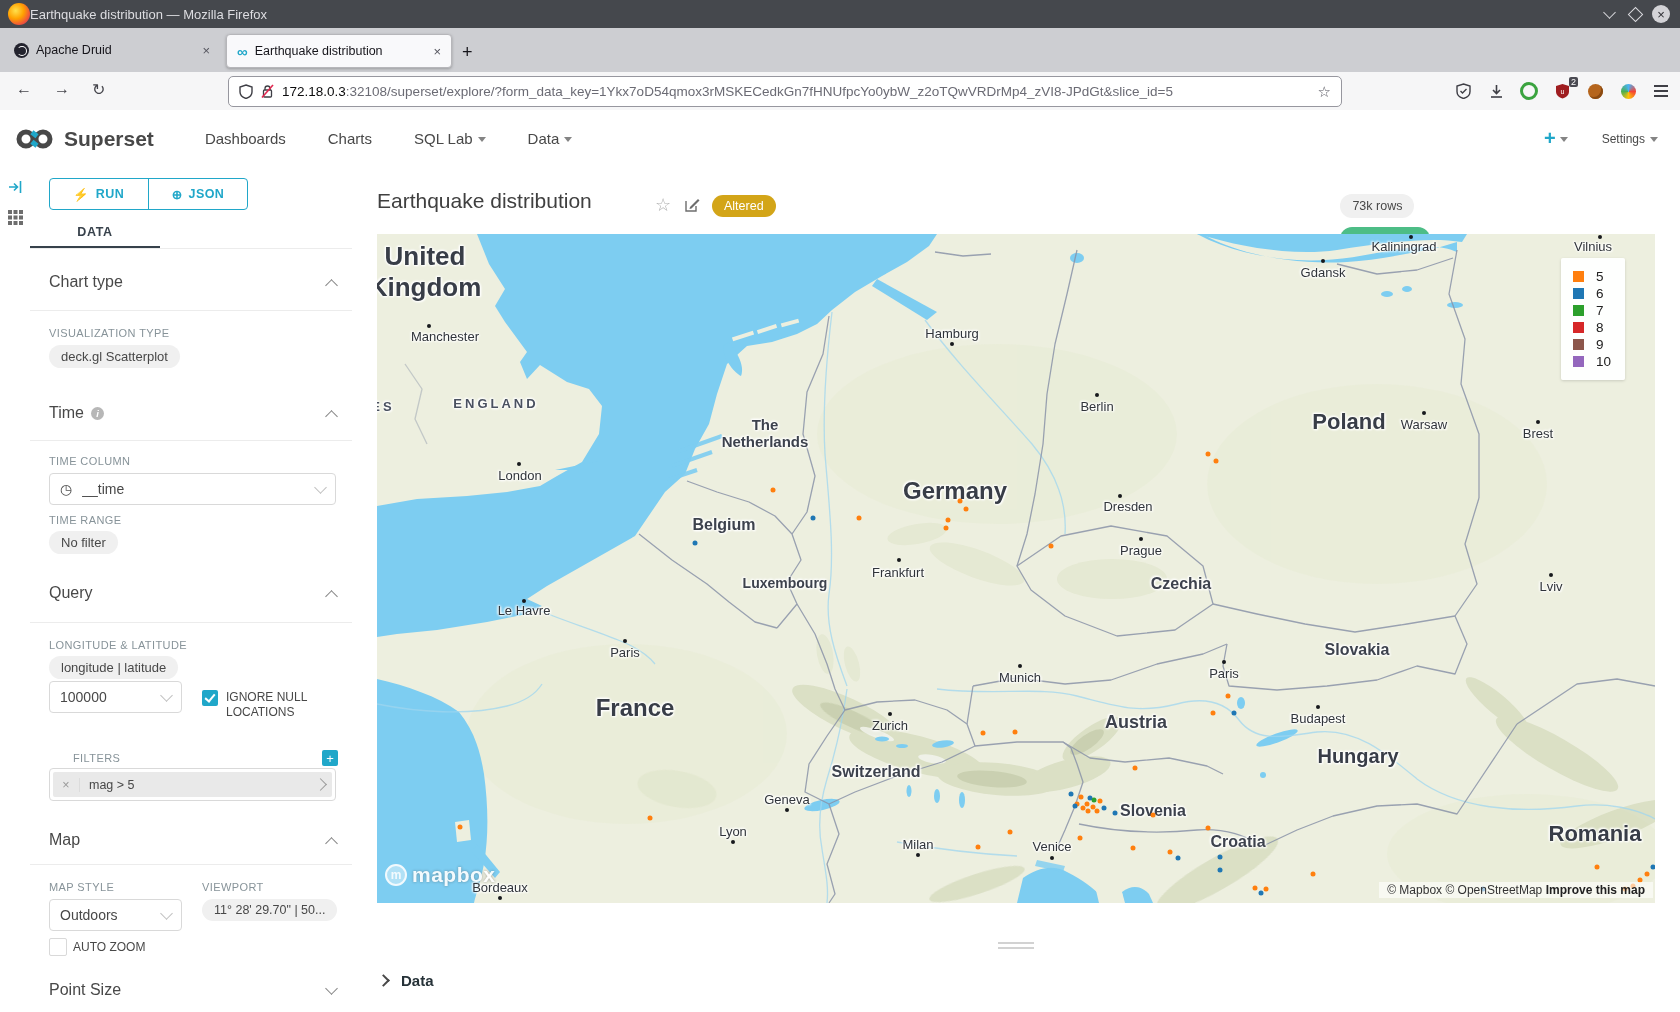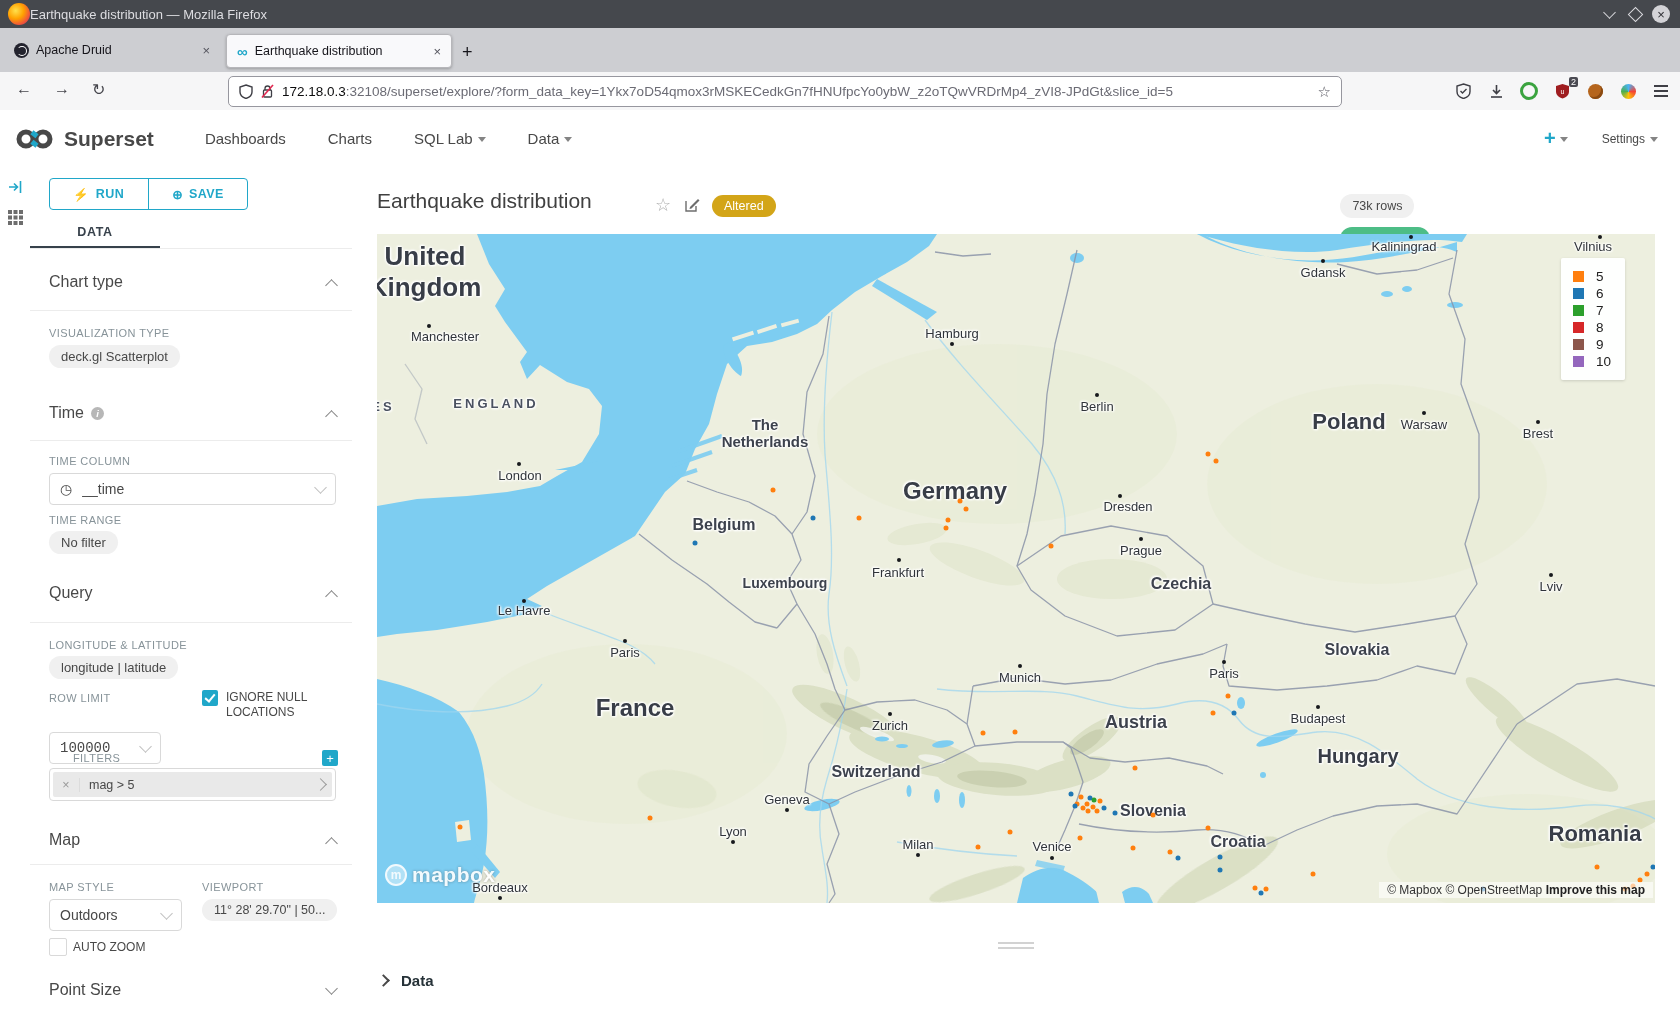--- a/index.html
+++ b/index.html
@@ -253,21 +253,21 @@
 </div>
 
 <div id="cpanel">
   <div id="runsave">
     <span class="half">
         <span>⚡</span>
         <span>RUN</span>
       </span>
     <span class="half">
         <span>⊕</span>
-        <span>SAVE</span>
+        <span>JSON</span>
       </span>
   </div>
   <div id="data-tab">DATA</div>
   <div id="tab-ink"></div>
   <div id="tab-border"></div>
 
   <div class="sec-head" style="top:106px;">
     <span>Chart type</span>
       <span class="chev up"></span>
   </div>
@@ -293,21 +293,21 @@
   <span class="pill" style="left:19px;top:364px;">No filter</span>
 
   <div class="sec-head" style="top:417px;">
     <span>Query</span>
       <span class="chev up"></span>
   </div>
   <div class="sec-border" style="top:455px;"></div>
   <span class="flabel" style="left:19px;top:472px;">LONGITUDE &amp; LATITUDE</span>
   <span class="pill" style="left:19px;top:489px;">longitude | latitude</span>
   <span class="flabel" style="left:19px;top:525px;">ROW LIMIT</span>
-  <div class="select" style="left:19px;top:565px;width:112px;height:32px;box-sizing:border-box;font-family:Liberation Mono, monospace;">
+  <div class="select" style="left:19px;top:514px;width:133px;height:32px;box-sizing:border-box;">
     <span class="sp">100000</span>
       <span class="chev down"></span>
   </div>
   <span class="cb on" style="left:172px;top:523px;"></span>
   <span class="cblabel" style="left:196px;top:523px;">IGNORE NULL LOCATIONS</span>
   <span class="flabel" style="left:19px;top:585px;margin-left:24px;">FILTERS</span>
   <span id="add-filter">+</span>
   <div id="filterbox">
     <div id="filterrow">
       <span class="x">×</span>

